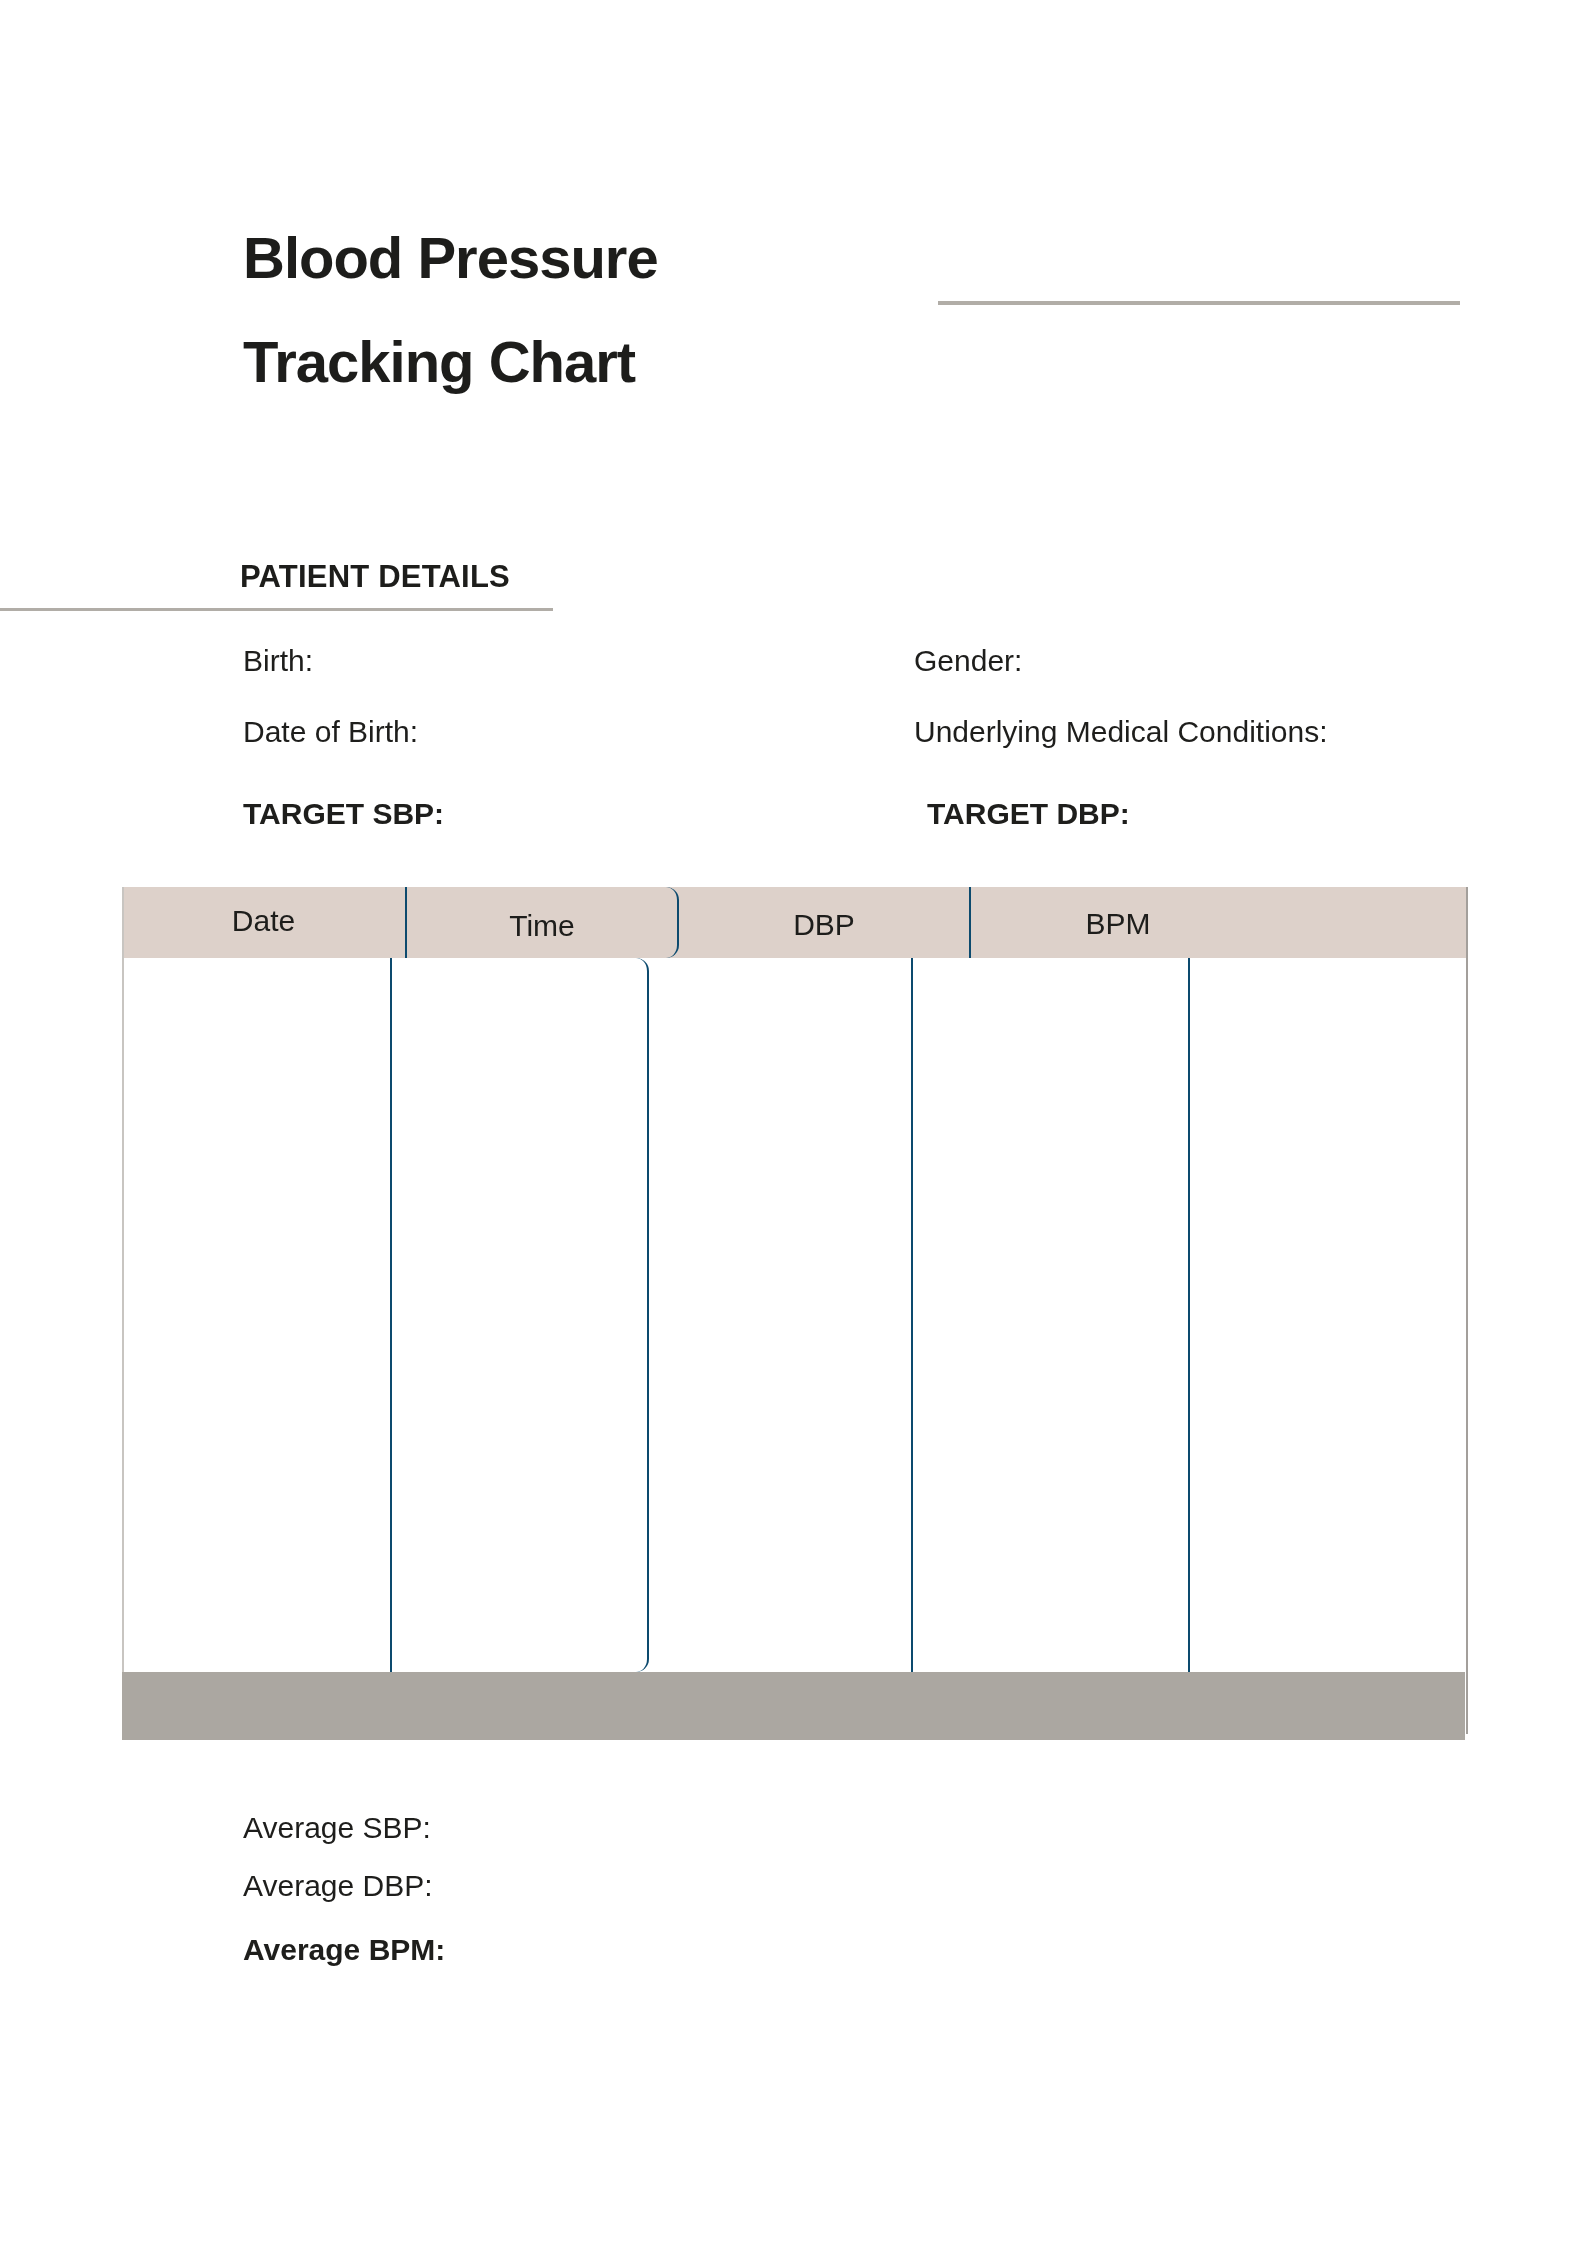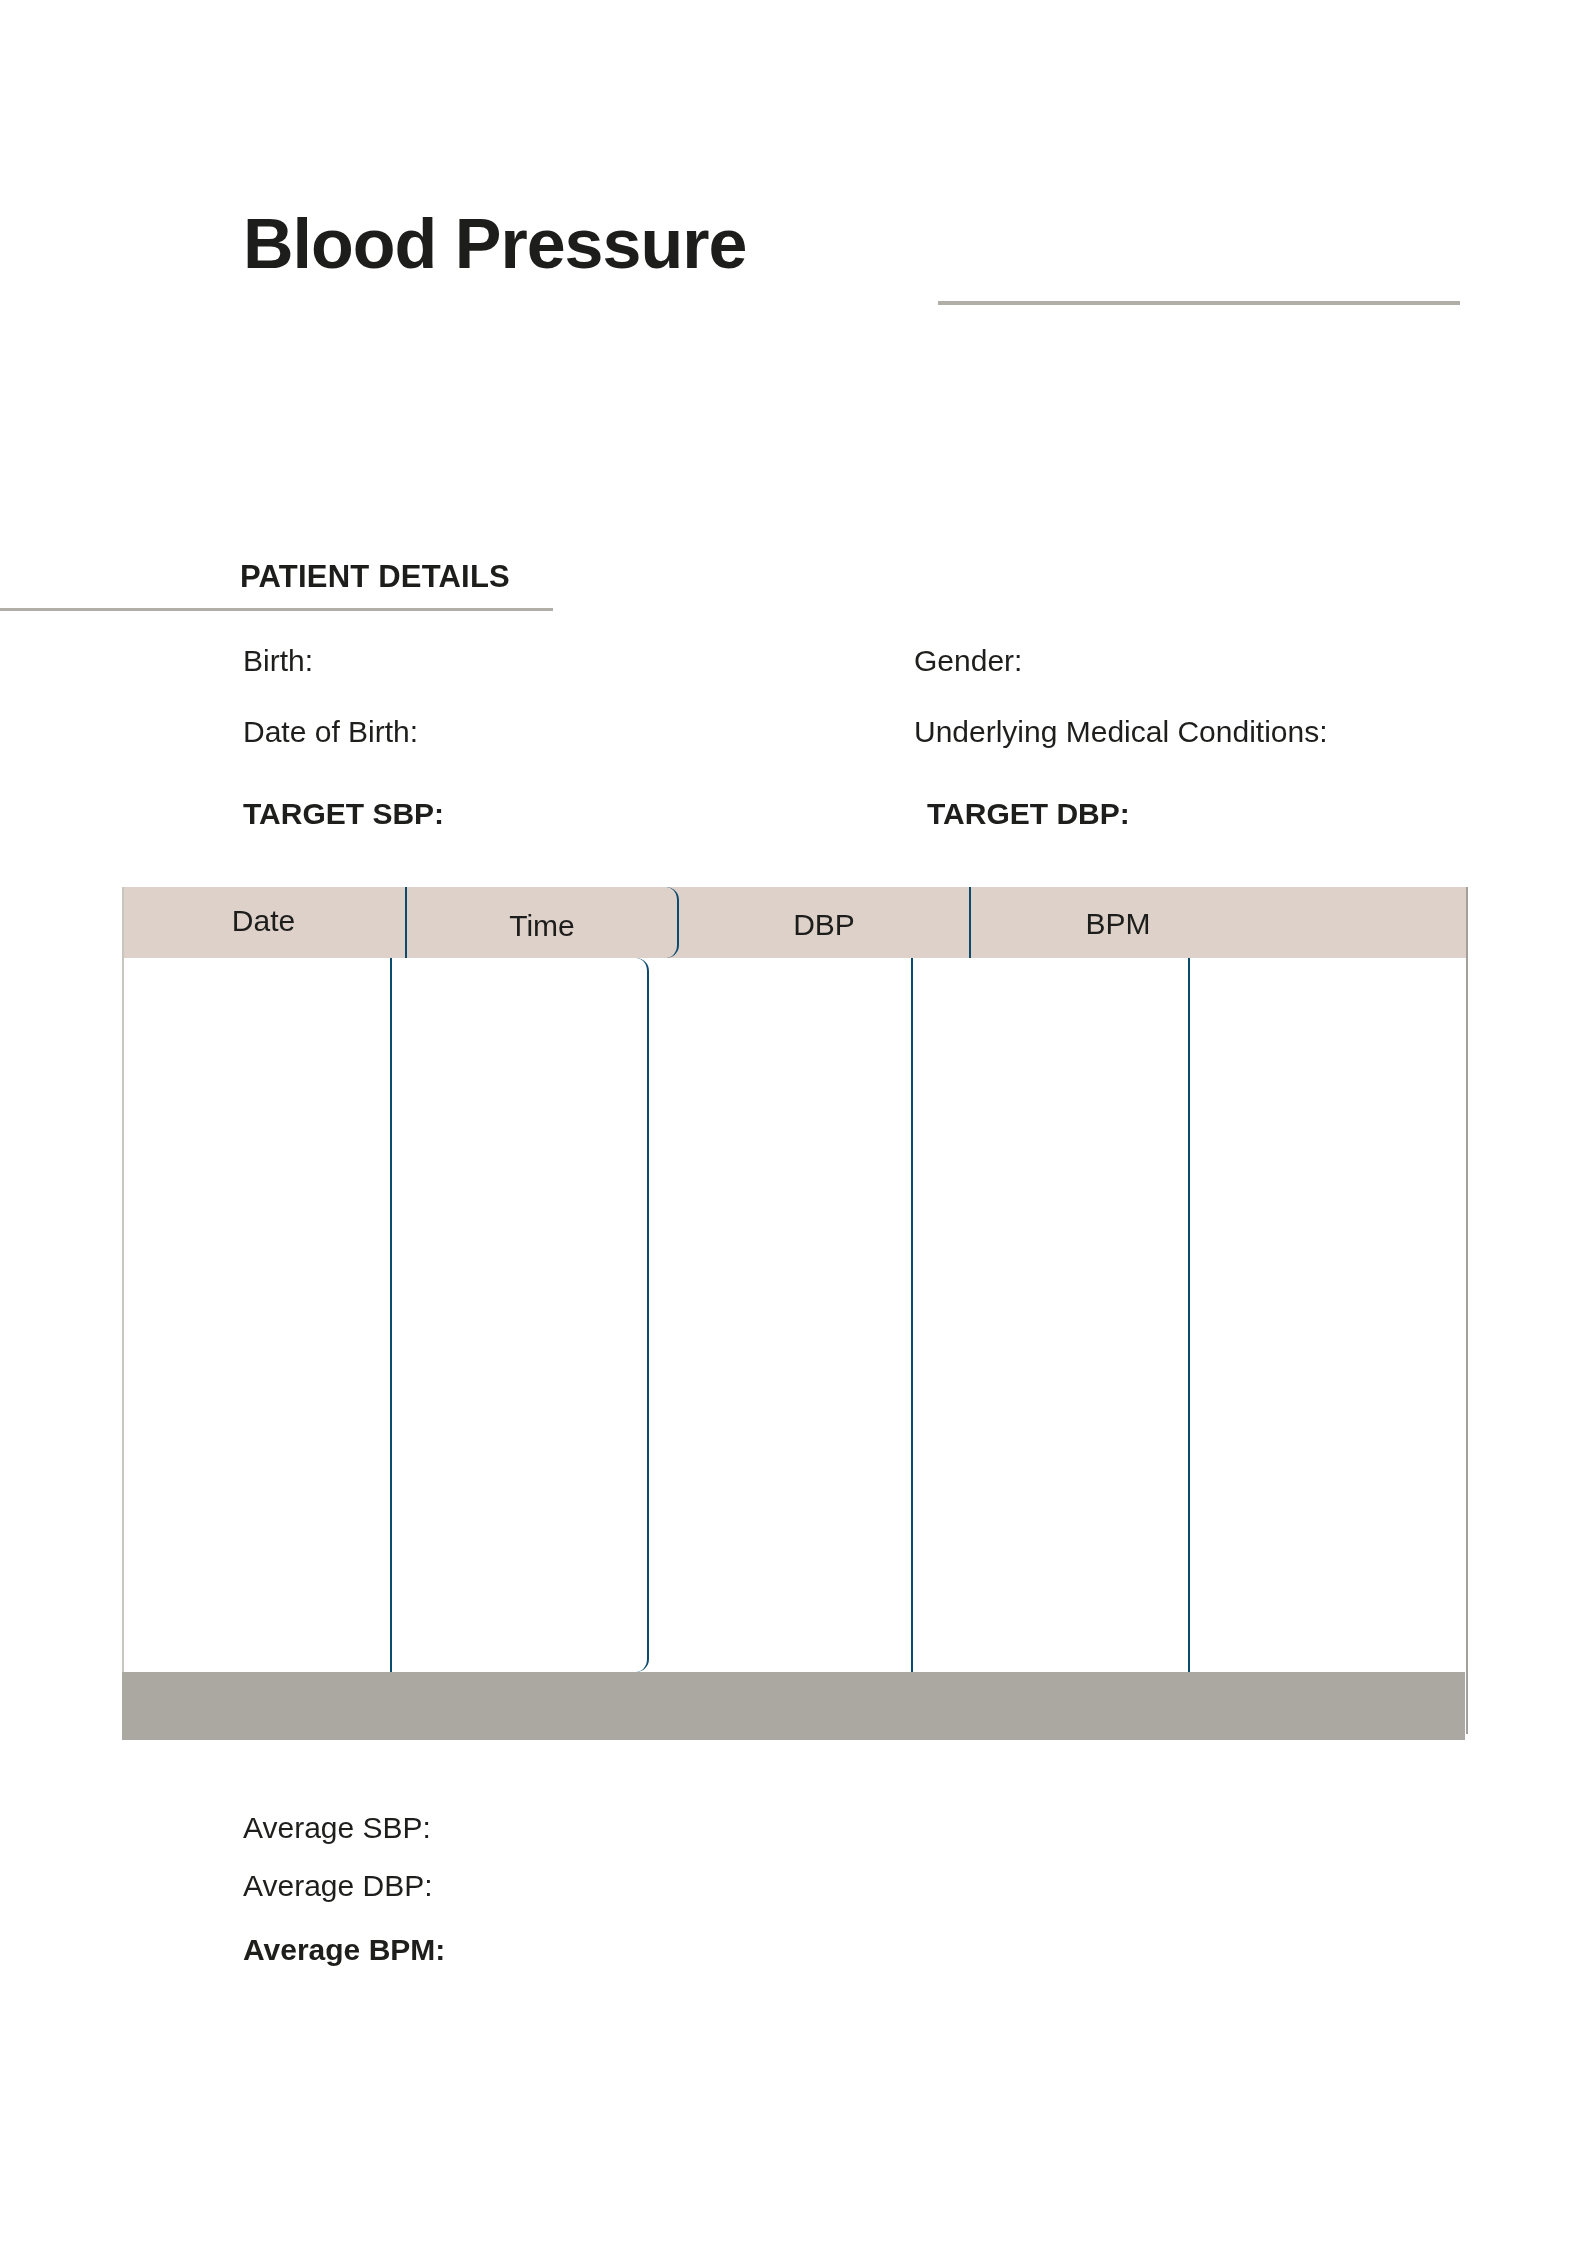--- a/index.html
+++ b/index.html
@@ -14,22 +14,22 @@
     background: #ffffff;
     font-family: "Liberation Sans", sans-serif;
     color: #1d1d1b;
     overflow: hidden;
   }
   .abs { position: absolute; }
 
   
   .doc-title {
     left: 243px;
-    top: 192px;
-    font-size: 70px;
+    top: 206px;
+    font-size: 58px;
     font-weight: 700;
     line-height: 104px;
     letter-spacing: -1px;
     color: #1d1d1b;
     white-space: nowrap;
   }
   .title-rule {
     left: 938px;
     top: 301px;
     width: 522px;
@@ -147,20 +147,21 @@
   }
   .avg-label.bold { font-weight: 700; }
 </style>
 </head>
 <body>
 
 <div class="page">
 
   <div class="abs doc-title">
     <div>Blood Pressure</div>
+    <div>Tracking Chart</div>
   </div>
   <div class="abs title-rule"></div>
 
   <div class="abs section-heading">PATIENT DETAILS</div>
   <div class="abs section-underline"></div>
 
   <div class="abs field-label" style="left:243px; top:644px;">Birth:</div>
   <div class="abs field-label" style="left:914px; top:644px;">Gender:</div>
 
   <div class="abs field-label" style="left:243px; top:715px;text-align:center;">Date of Birth:</div>

